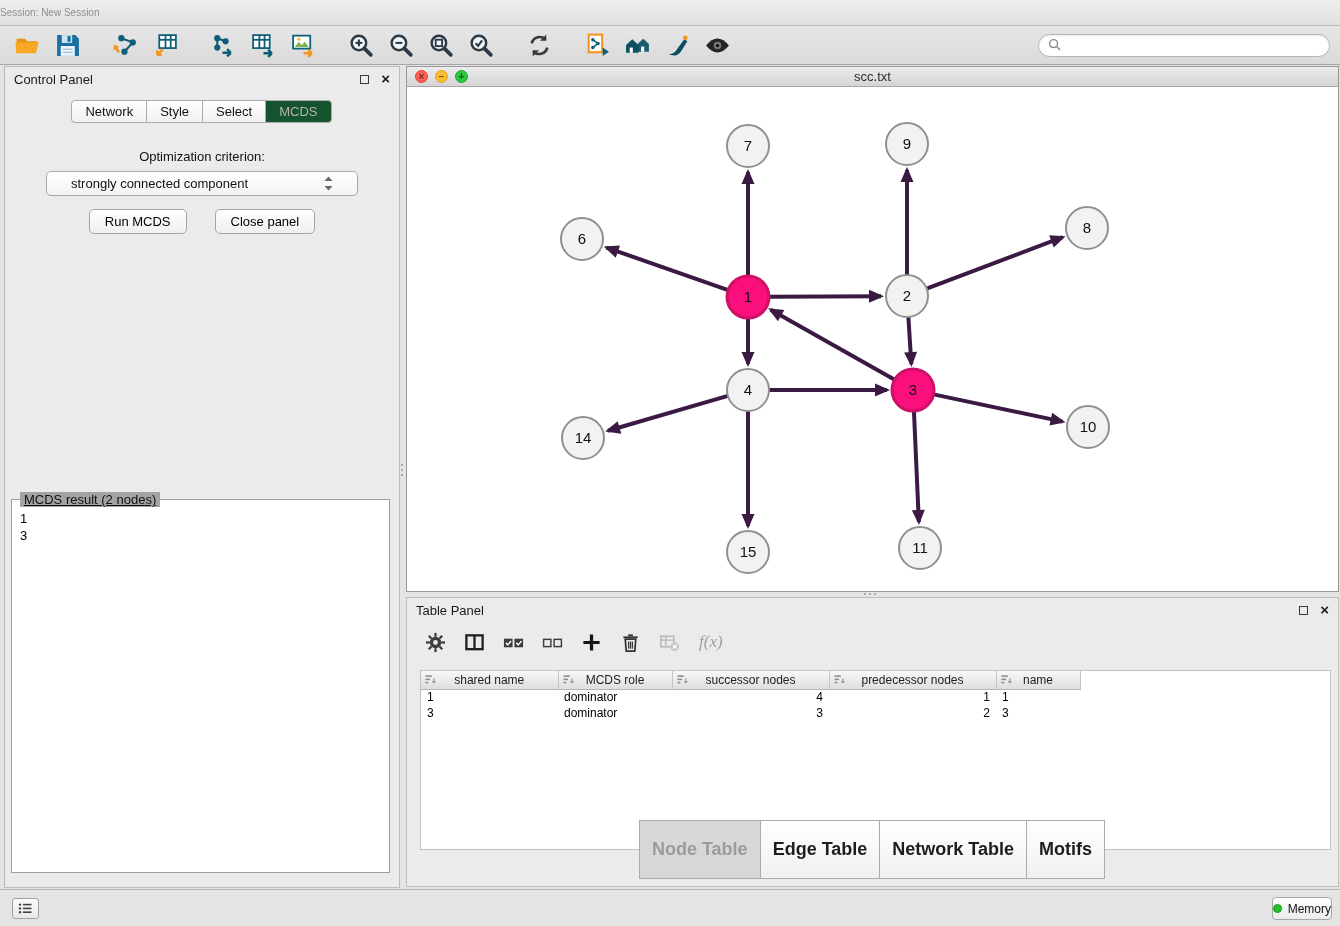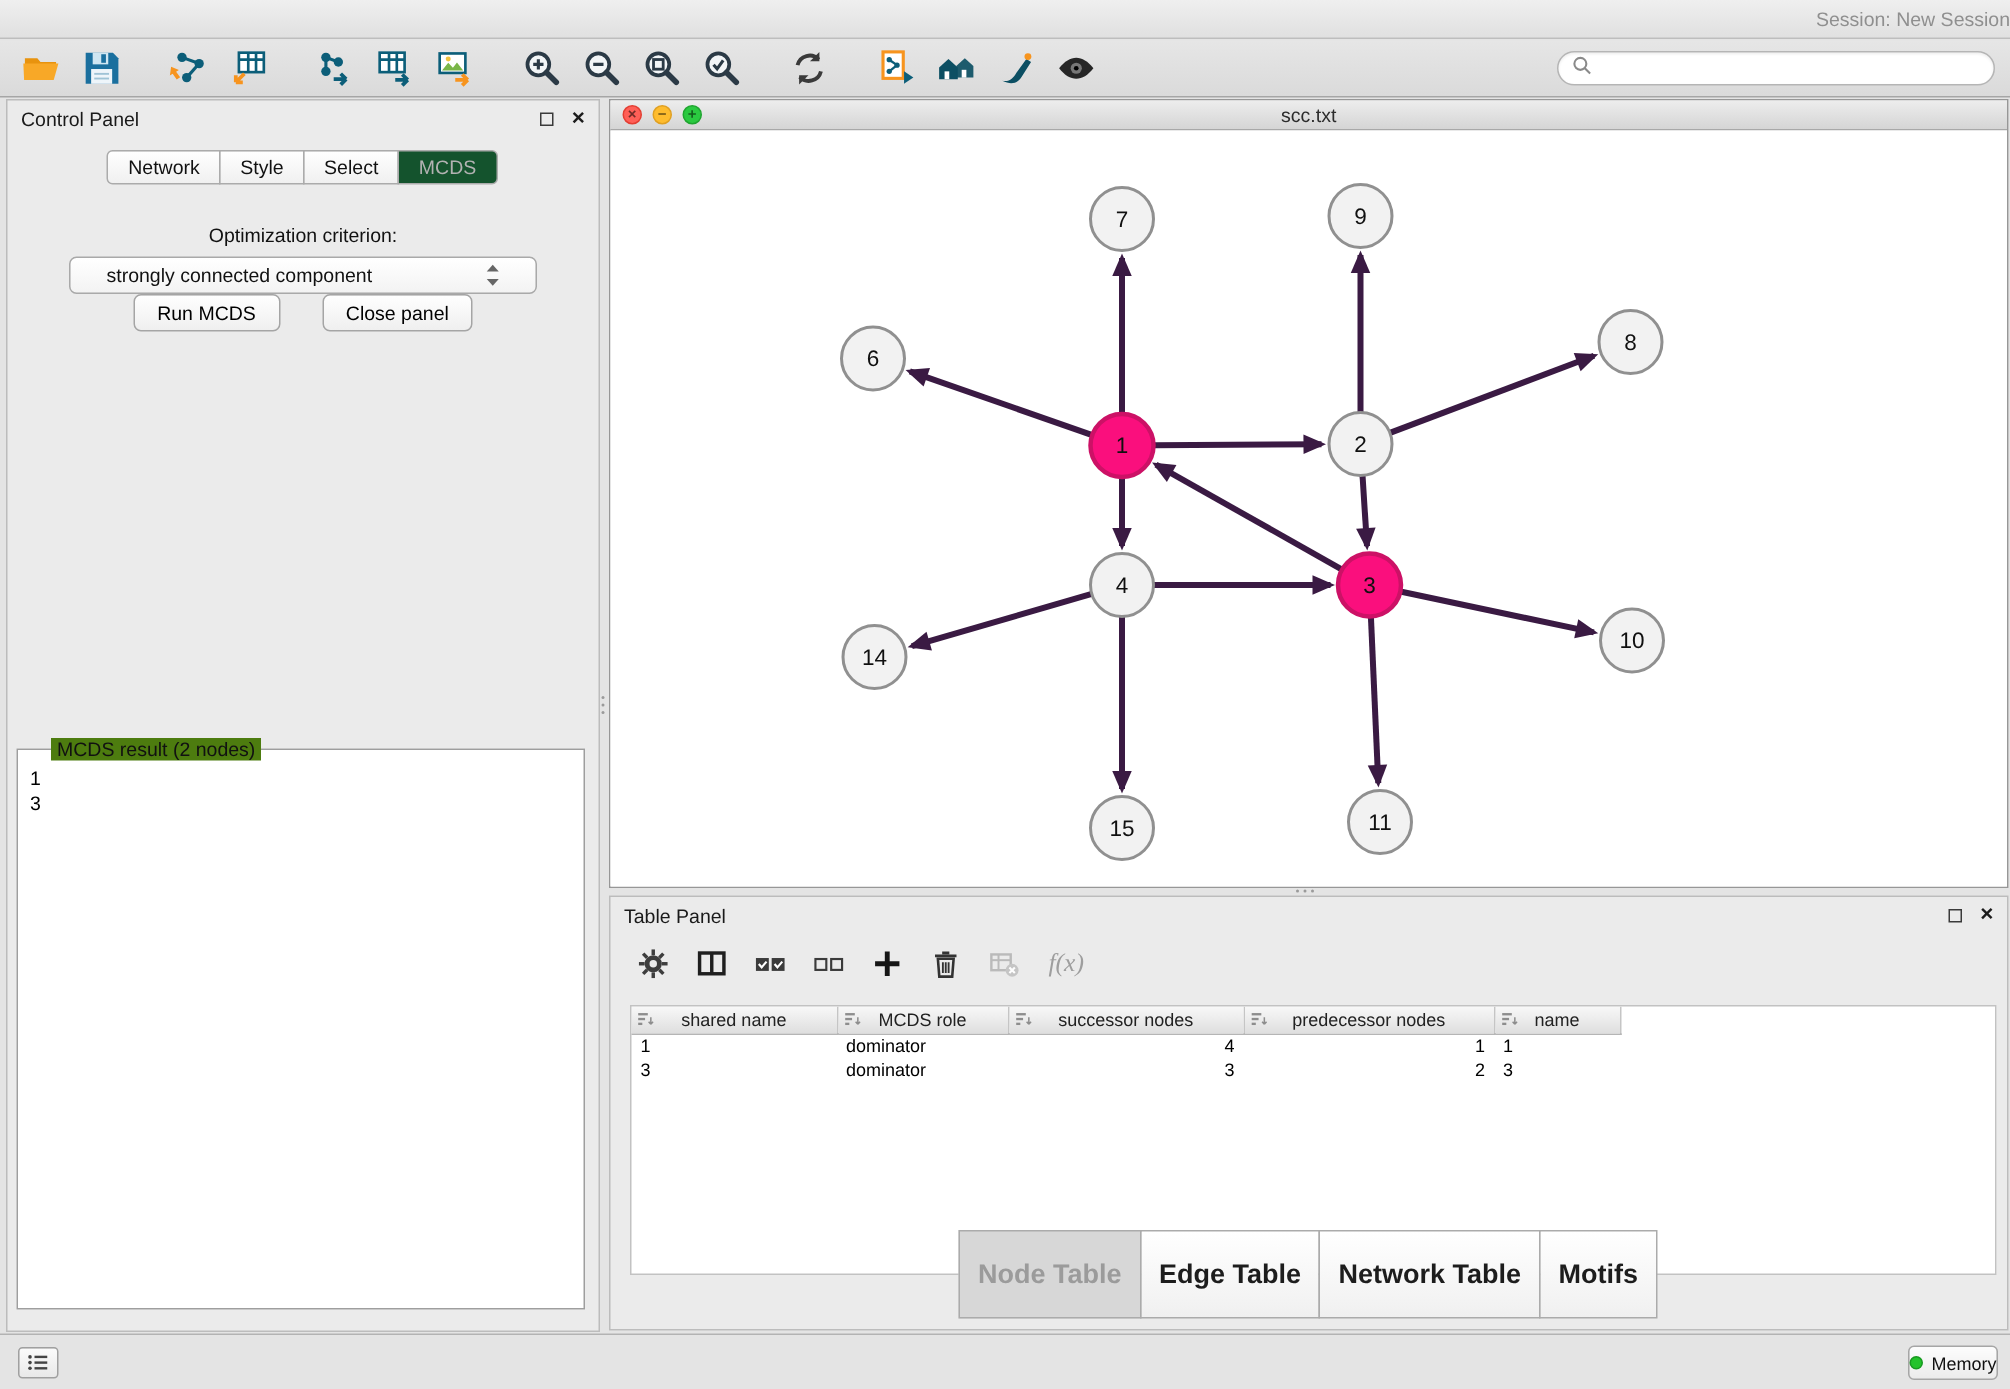--- a/index.html
+++ b/index.html
@@ -3,21 +3,21 @@
 <meta charset="utf-8">
 <style>
   *{margin:0;padding:0;box-sizing:border-box;}
   html,body{width:1340px;height:926px;}
   body{font-family:"Liberation Sans",sans-serif;background:#e4e4e4;overflow:hidden;color:#111;}
   .window{position:relative;width:1340px;height:926px;background:#e4e4e4;}
 
   
   .titlebar{position:absolute;top:0;left:0;right:0;height:26px;
     background:linear-gradient(#efefef,#e0e0e0);border-bottom:1px solid #bdbdbd;
-    text-align:right;line-height:26px;font-size:13px;color:#8f8f8f;}
+    text-align:left;line-height:26px;font-size:10px;color:#8f8f8f;}
 
   
   .toolbar{position:absolute;top:27px;left:0;right:0;height:38px;
     background:linear-gradient(#e6e6e6,#dadada);border-bottom:1px solid #a6a6a6;
     display:flex;align-items:center;padding:0 10px;}
   .tb-icons{display:flex;align-items:center;gap:6px;}
   .tbtn{width:34px;height:32px;display:flex;align-items:center;justify-content:center;cursor:default;}
   .tbtn svg{width:27px;height:27px;}
   .group-gap{margin-left:18px;}
   .search-box{margin-left:auto;width:292px;height:23px;border:1px solid #b5b5b5;border-radius:12px;
@@ -37,26 +37,26 @@
   .cp-tabs{display:flex;justify-content:center;margin-top:9px;}
   .cp-tab{padding:3px 13px;font-size:13px;background:linear-gradient(#ffffff,#f0f0f0);
     border:1px solid #ababab;margin-left:-1px;color:#111;cursor:default;}
   .cp-tab:first-child{border-radius:4px 0 0 4px;}
   .cp-tab:last-child{border-radius:0 4px 4px 0;}
   .cp-tab.active{background:#14532d;color:#b2b2b2;}
   .opt-label{text-align:center;margin-top:26px;font-size:13px;}
   .dropdown{width:312px;margin:7px auto 0;height:25px;background:linear-gradient(#ffffff,#f3f3f3);
     border:1px solid #a9a9a9;border-radius:5px;display:flex;align-items:center;padding:0 24px;font-size:13px;}
   .dd-stepper{margin-left:auto;display:flex;align-items:center;}
-  .cp-buttons{display:flex;justify-content:center;gap:28px;}
+  .cp-buttons{display:flex;justify-content:center;gap:28px;margin-top:13px;}
   .cp-btn{padding:4px 15px;font-size:13px;font-family:"Liberation Sans",sans-serif;
     background:linear-gradient(#ffffff,#efefef);border:1px solid #a5a5a5;border-radius:5px;cursor:default;}
   .result-box{position:absolute;left:6px;right:9px;top:425px;bottom:14px;
     border:1px solid #9e9e9e;background:#fff;}
-  .result-box legend{font-size:13px;color:#111;margin-left:22px;padding:0 4px;background:#4d7c0f;}
+  .result-box legend{font-size:13px;color:#111;margin-left:8px;padding:0 4px;background:#a3a3a3;text-decoration:underline;}
   .result-lines{padding:3px 8px;font-size:13px;line-height:17px;color:#000;}
 
   
   .network-window{position:absolute;left:406px;top:66px;width:933px;height:526px;
     border:1px solid #979797;background:#fff;}
   .net-titlebar{height:20px;background:linear-gradient(#ededed,#d5d5d5);
     border-bottom:1px solid #a8a8a8;position:relative;text-align:center;
     font-size:13px;color:#2c2c2c;line-height:19px;}
   .traffic{position:absolute;left:8px;top:3px;display:flex;gap:7px;}
   .tl{width:13px;height:13px;border-radius:50%;font-size:10px;line-height:11px;text-align:center;

